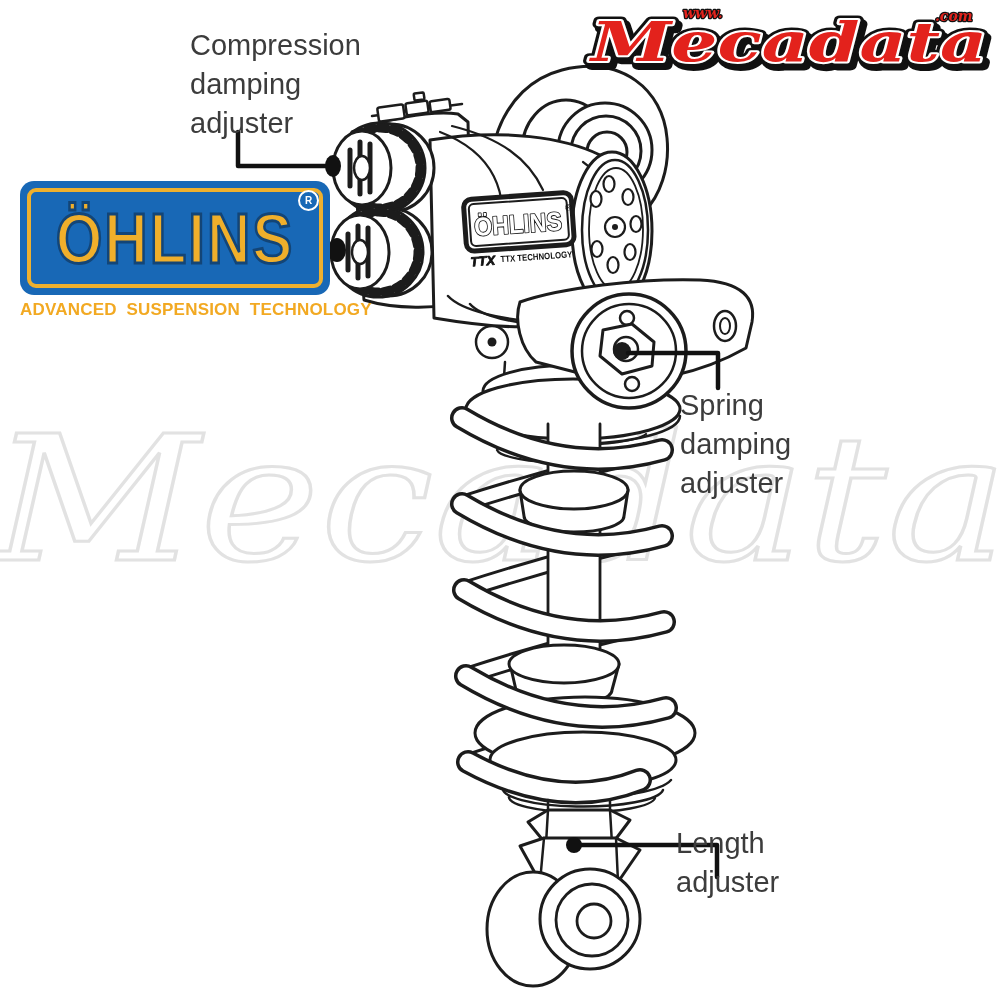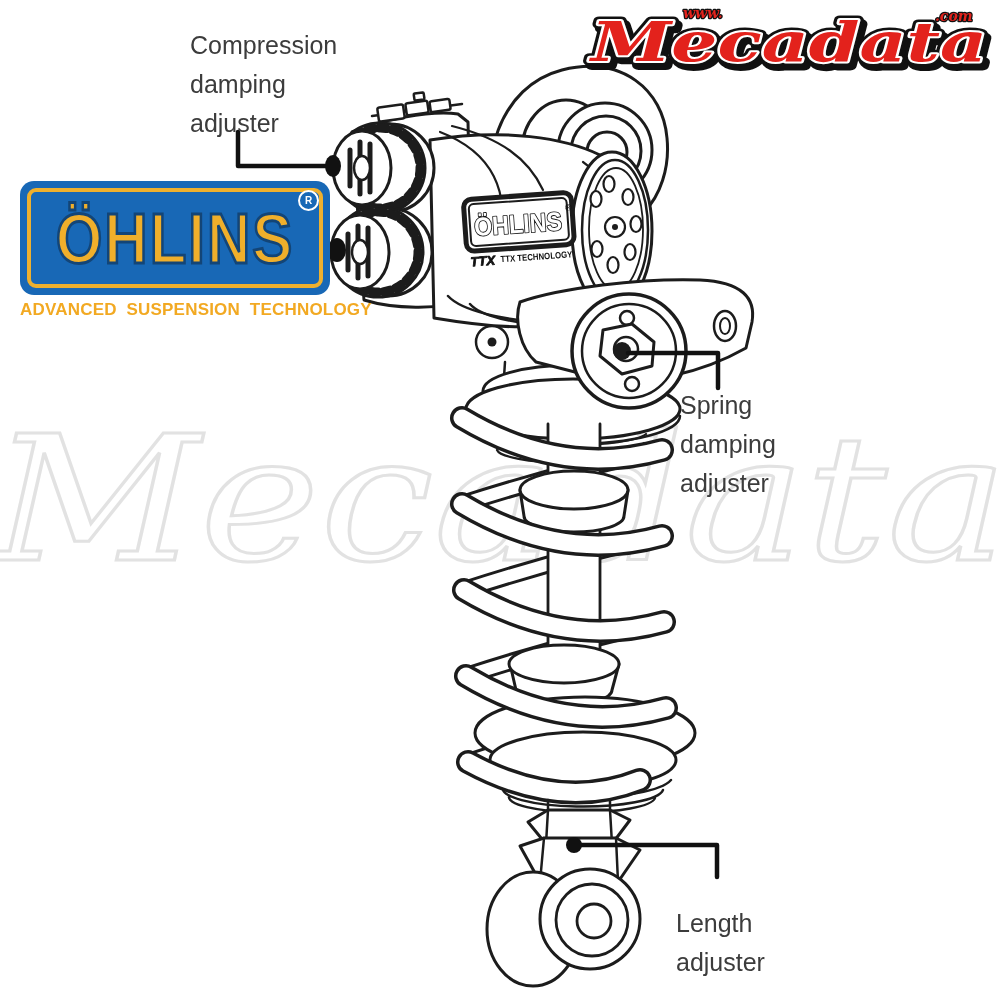--- a/index.html
+++ b/index.html
@@ -1,25 +1,25 @@
 <!DOCTYPE html>
 <html><head>
 <meta charset="utf-8">
 <style>
   html,body{margin:0;padding:0;background:#ffffff;}
   #canvas{position:relative;width:1000px;height:1000px;background:#ffffff;overflow:hidden;
           font-family:"Liberation Sans",sans-serif;}
   #art{position:absolute;left:0;top:0;z-index:1;}
 
   
-  .part-label{position:absolute;z-index:4;color:#3c3c3c;font-size:25px;line-height:39px;font-weight:400;}
+  .part-label{position:absolute;z-index:4;color:#3c3c3c;font-size:29px;line-height:39px;font-weight:400;}
   #label-compression{left:190px;top:26px;width:190px;}
   #label-rebound{left:190px;top:298px;width:190px;}
   #label-spring{left:680px;top:386px;width:135px;}
-  #label-length{left:676px;top:904px;width:135px;}
+  #label-length{left:676px;top:824px;width:135px;}
 
   
   #ohlins-logo{position:absolute;left:20px;top:181px;width:310px;z-index:3;}
   .ohlins-box{position:relative;width:310px;height:114px;background:#1868b6;border-radius:14px;}
   .ohlins-frame{position:absolute;left:7px;top:7px;right:7px;bottom:7px;border:4px solid #eeb02e;border-radius:9px;}
   .ohlins-word{position:absolute;left:0;top:0;width:100%;height:100%;display:flex;align-items:center;justify-content:center;
       font-weight:bold;font-size:60px;letter-spacing:2px;color:#f0af2b;
       -webkit-text-stroke:2.5px #134577;transform:scaleY(1.18);}
   .ohlins-reg{position:absolute;top:9px;right:11px;width:17px;height:17px;border:2px solid #ffffff;border-radius:50%;
       color:#ffffff;font-size:10px;line-height:17px;text-align:center;font-weight:bold;}

